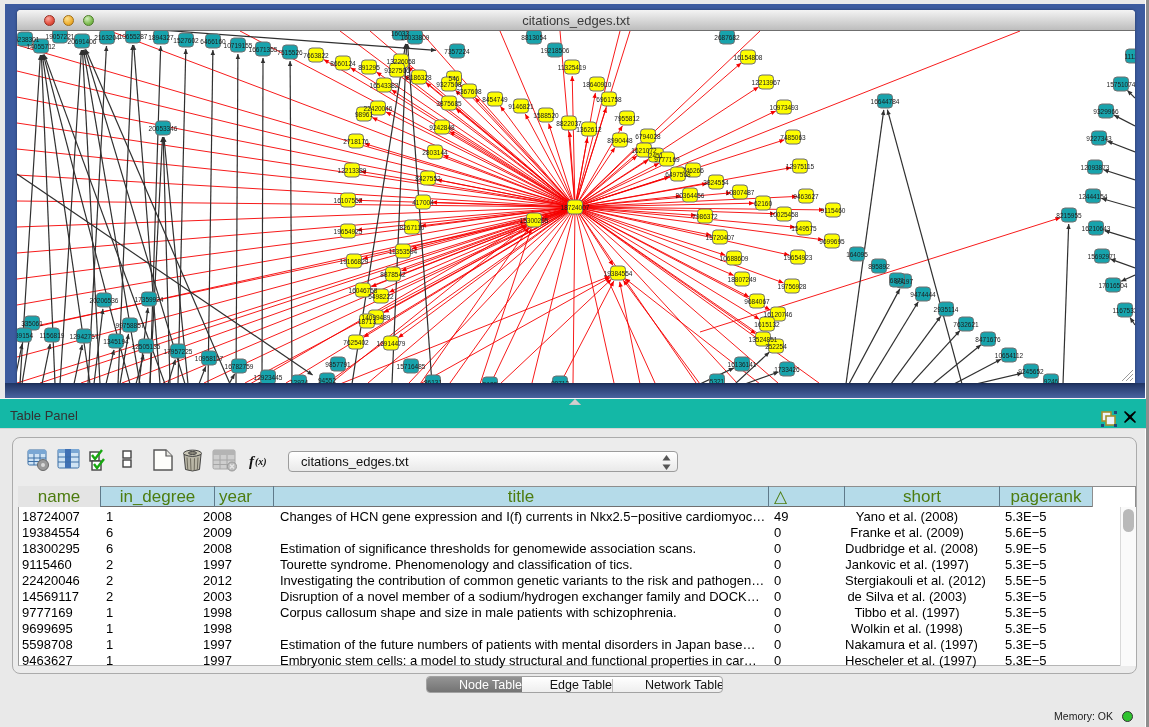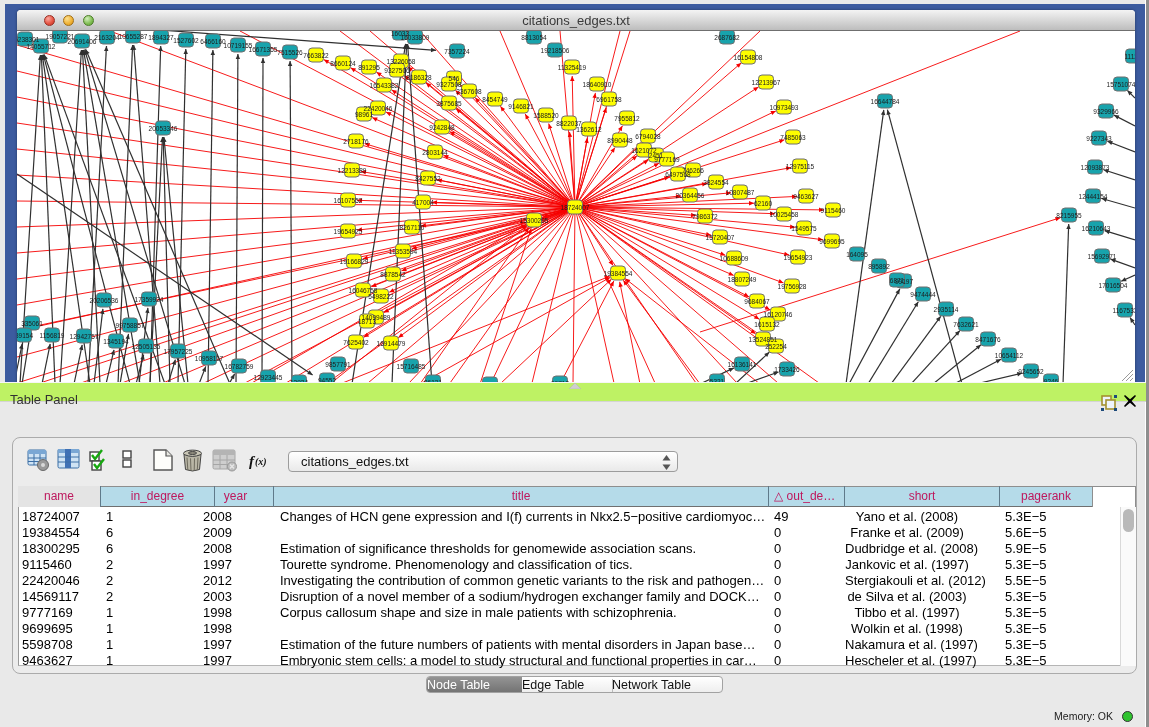--- a/index.html
+++ b/index.html
@@ -8,40 +8,40 @@
 #frame .bot{position:absolute;left:0;bottom:0;width:100%;height:15px;background:linear-gradient(180deg,#1f3463,#49639f)}
 
 #win{left:17px;top:10px;width:1118px;height:373px;background:#fff;border-radius:4px 4px 0 0;box-shadow:0 0 3px rgba(0,0,0,.4)}
 #titlebar{position:absolute;left:0;top:0;width:100%;height:21px;background:linear-gradient(180deg,#f4f4f4,#bdbdbd);border-bottom:1px solid #6f6f6f;border-radius:4px 4px 0 0}
 #titlebar .t{position:absolute;left:0;right:0;top:3px;text-align:center;font-size:13px;color:#3a3a3a}
 .tl{position:absolute;top:5px;width:11px;height:11px;border-radius:50%}
 #graph{position:absolute;left:0;top:21px;width:1118px;height:352px;background:#fff;overflow:hidden}
 
 #rstrip{left:1145px;top:0;width:4px;height:727px;background:#8e8e8e;border-left:1px solid #fff}
 
-#tpbar{left:0;top:382px;width:1146px;height:20px;background:#bef264;border-top:1px solid #f6f6f6;border-bottom:1px solid #d4d4d4}
+#tpbar{left:0;top:398px;width:1146px;height:31px;background:#14b8a6;border-top:1px solid #f6f6f6;border-bottom:1px solid #d4d4d4}
 #tpbar .t{position:absolute;left:10px;top:9px;font-size:13px;color:#323232}
 
 #cont{left:12px;top:437px;width:1125px;height:237px;background:#ececec;border:1px solid #ababab;border-radius:8px}
 
 #combo{left:288px;top:451px;width:390px;height:21px;background:linear-gradient(180deg,#ffffff,#e9e9e9);border:1px solid #9c9c9c;border-radius:4px}
 #combo .t{position:absolute;left:12px;top:2px;font-size:13px;color:#111}
 
 #thead{left:18px;top:486px;width:1075px;height:21px;background:#b5dbe9;border:1px solid #8e8e8e;border-bottom:1px solid #6f6f6f}
-.hc{position:absolute;top:486px;height:21px;font-size:12px;color:#be185d;text-align:center;line-height:21px;border-right:1px solid #5f7a8a}
+.hc{position:absolute;top:486px;height:21px;font-size:17px;color:#4d7c0f;text-align:center;line-height:21px;border-right:1px solid #5f7a8a}
 #tbody{left:18px;top:507px;width:1118px;height:159px;background:#fff;border-left:1px solid #9a9a9a;border-right:1px solid #9a9a9a;border-bottom:1px solid #b5b5b5}
 .trow{position:absolute;left:0;width:1149px;height:16px;font-size:13px;color:#000}
 .trow .c{position:absolute;top:2px;white-space:nowrap}
 .trow .cen{text-align:center}
 
 #vsb{left:1120px;top:507px;width:16px;height:159px;background:#fafafa;border-left:1px solid #d9d9d9}
 #vsb .th{position:absolute;left:2px;top:2px;width:11px;height:23px;background:#b9b9b9;border-radius:6px}
 
 #tabs{left:426px;top:676px;width:297px;height:17px;border:1px solid #a2a2a2;border-radius:4px;background:linear-gradient(180deg,#ffffff,#eeeeee);overflow:hidden}
-#tabs .seg{position:absolute;top:0;height:17px;font-size:12.5px;line-height:16px;text-align:left;color:#111}
+#tabs .seg{position:absolute;top:0;height:17px;font-size:12.5px;line-height:16px;text-align:right;color:#111}
 #tabs .sel{background:linear-gradient(180deg,#949494,#6f6f6f);color:#fff}
 #tabs .sep{position:absolute;top:2px;width:1px;height:13px;background:#bbb}
 
 #mem{right:36px;top:710px;font-size:10.5px;color:#222}
 #dot{left:1122px;top:711px;width:11px;height:11px;border-radius:50%;background:#2fc32f;border:1px solid #333}
 </style></head><body>
 <div class="abs" id="frame">
     <div class="bot"></div>
   </div>
 <div class="abs" id="win">

